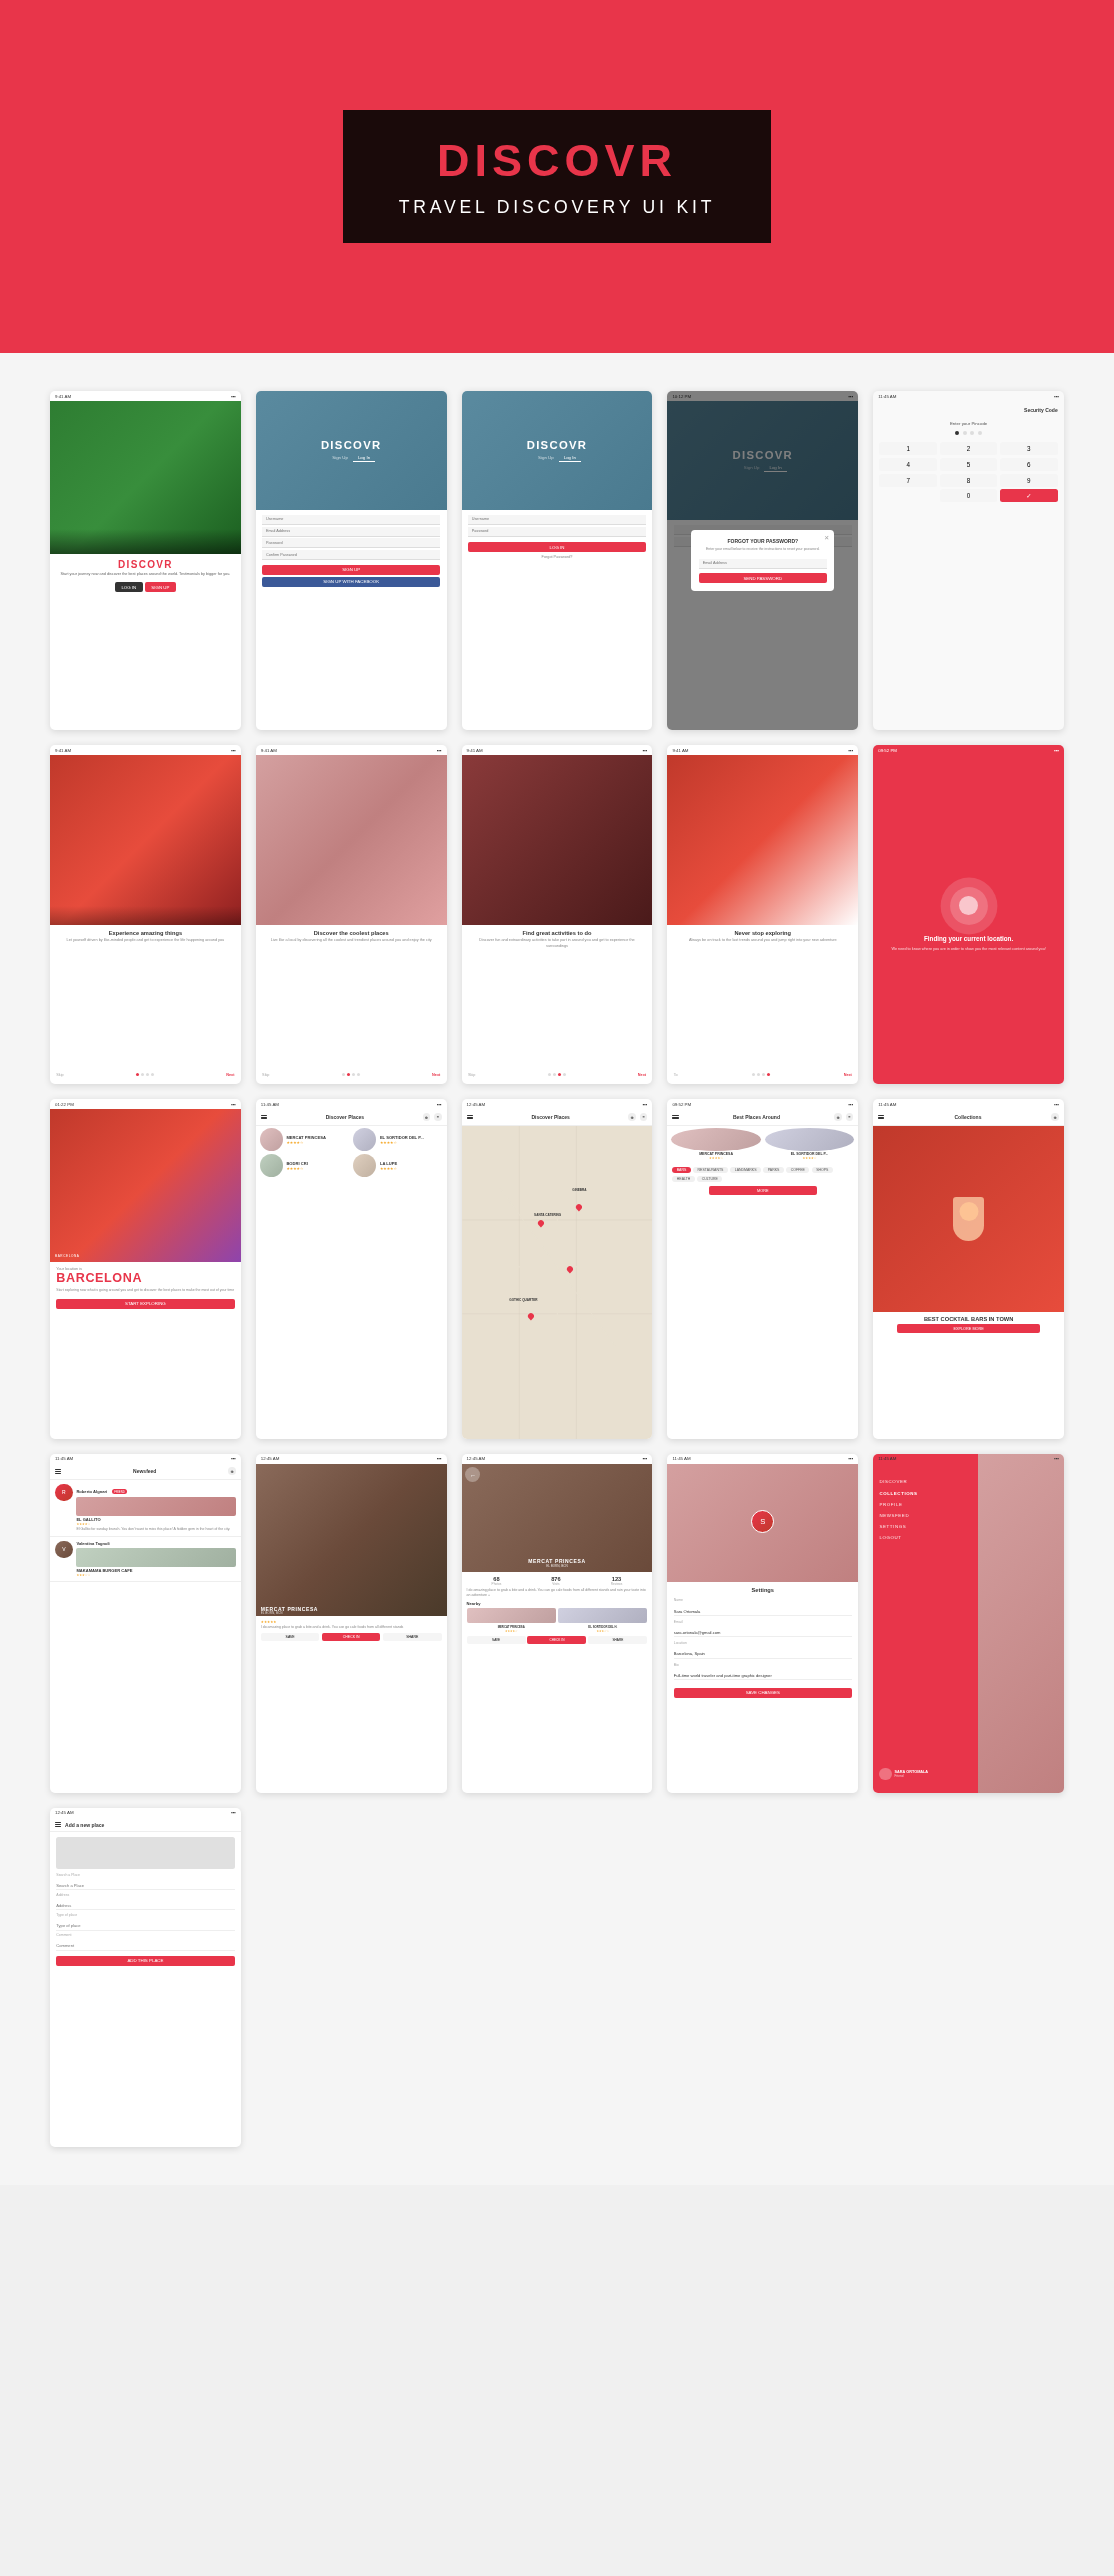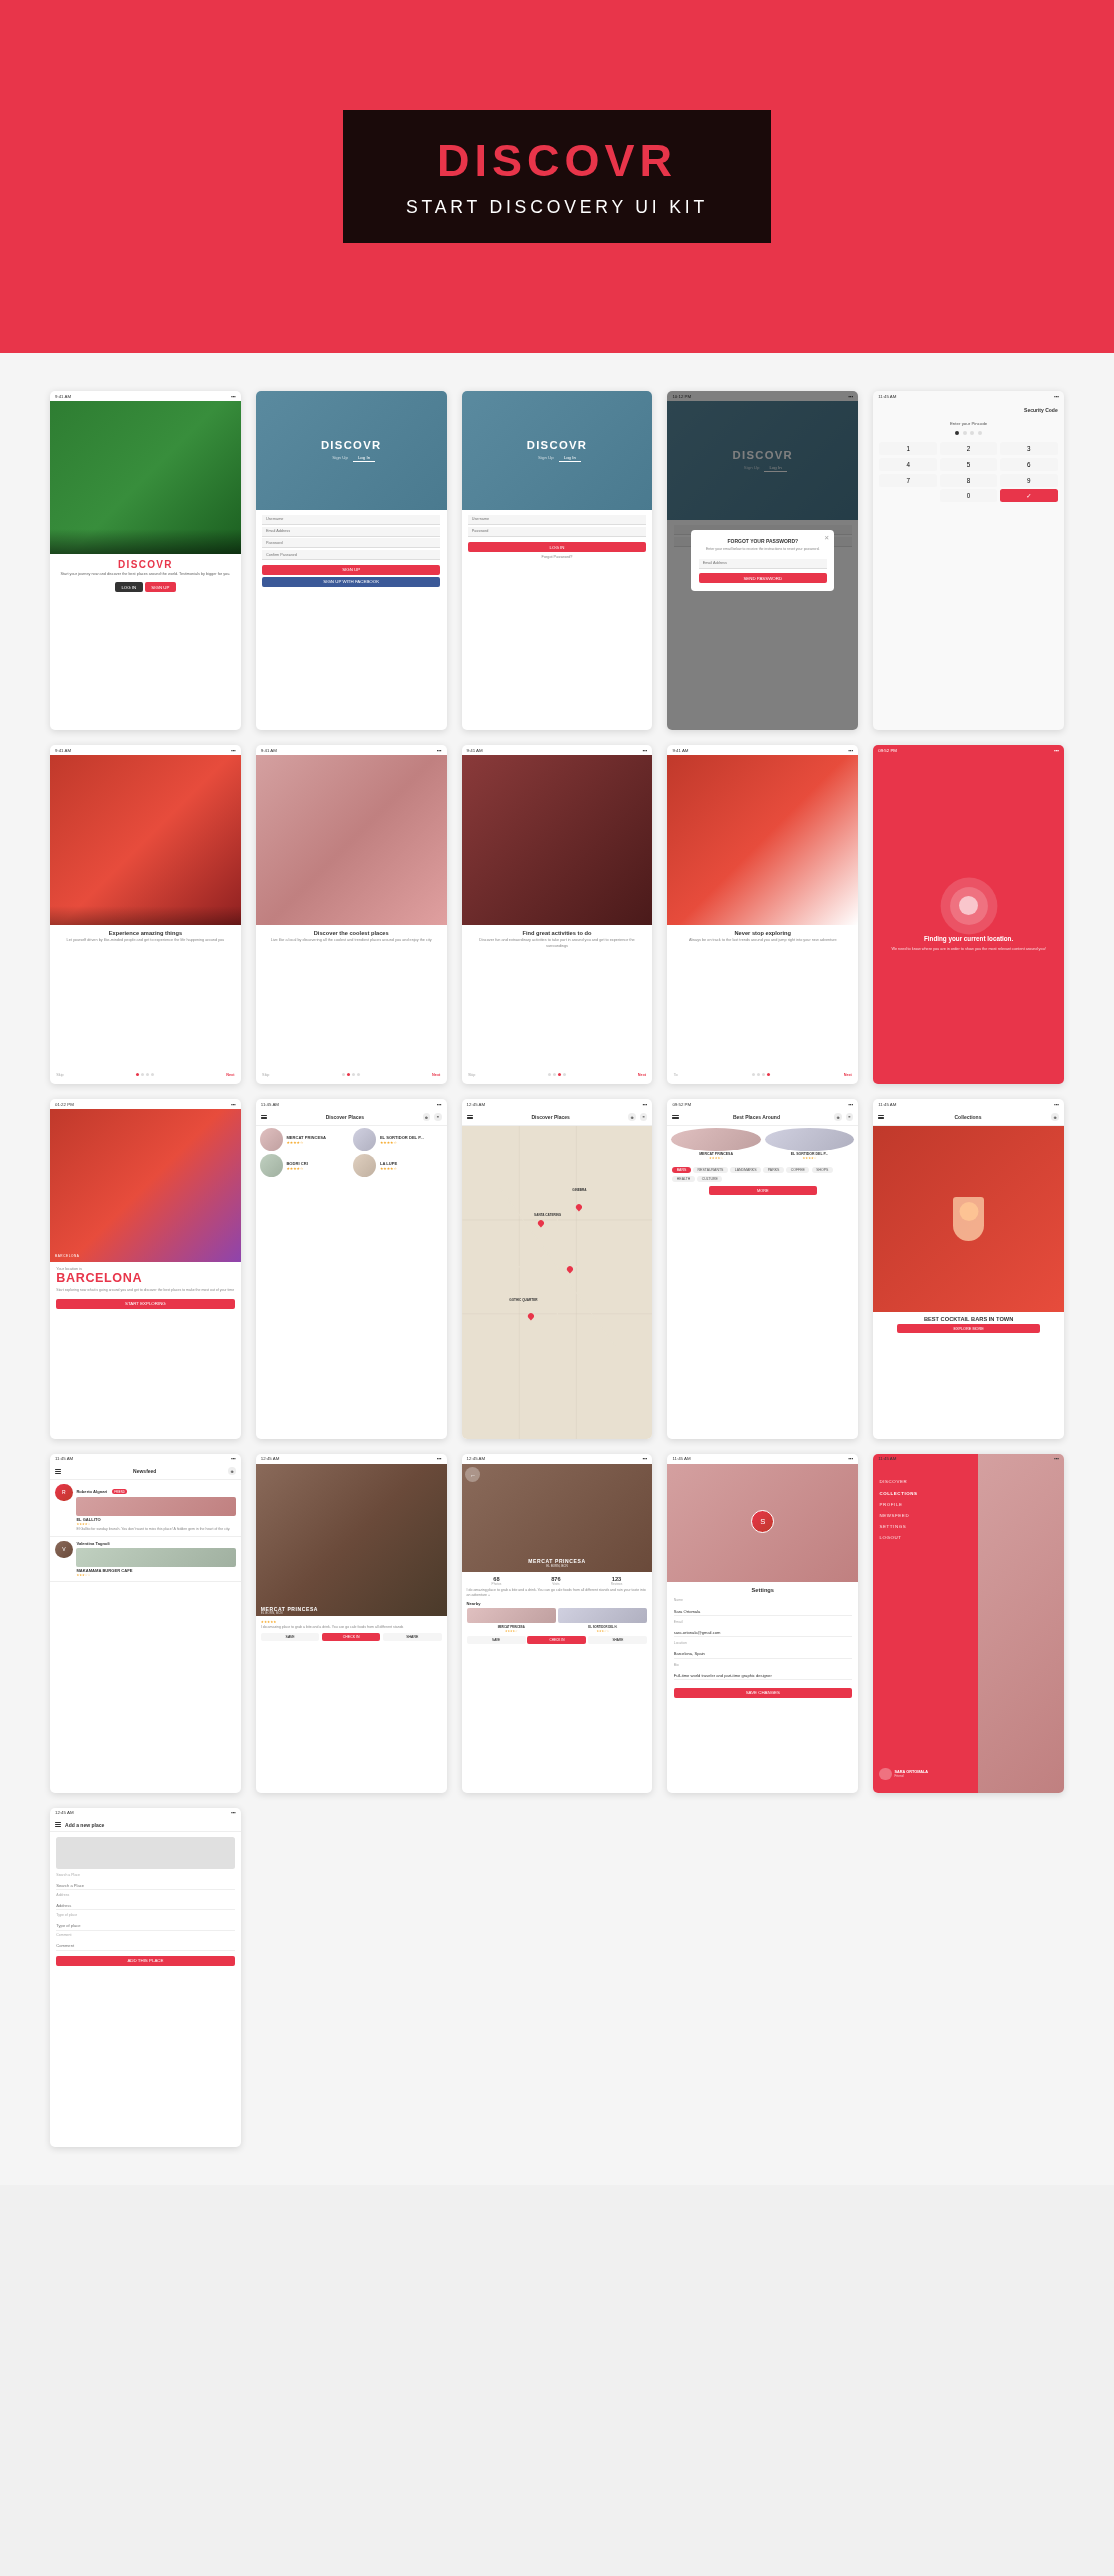--- a/index.html
+++ b/index.html
@@ -615,21 +615,21 @@
       background: rgba(255,255,255,0.3);
       flex-shrink: 0;
     }
   </style>
 </head>
 <body>
 
 <div class="hero">
   <div class="hero-inner">
     <div class="hero-title">DISCOVR</div>
-    <div class="hero-subtitle">START DISCOVERY UI KIT</div>
+    <div class="hero-subtitle">TRAVEL DISCOVERY UI KIT</div>
   </div>
 </div>
 
 <div class="screens-section">
   <div class="screens-grid">
 
     <div class="phone-screen">
       <div class="status-bar dark-text">
         <span>9:41 AM</span>
         <span>▪▪▪</span>

